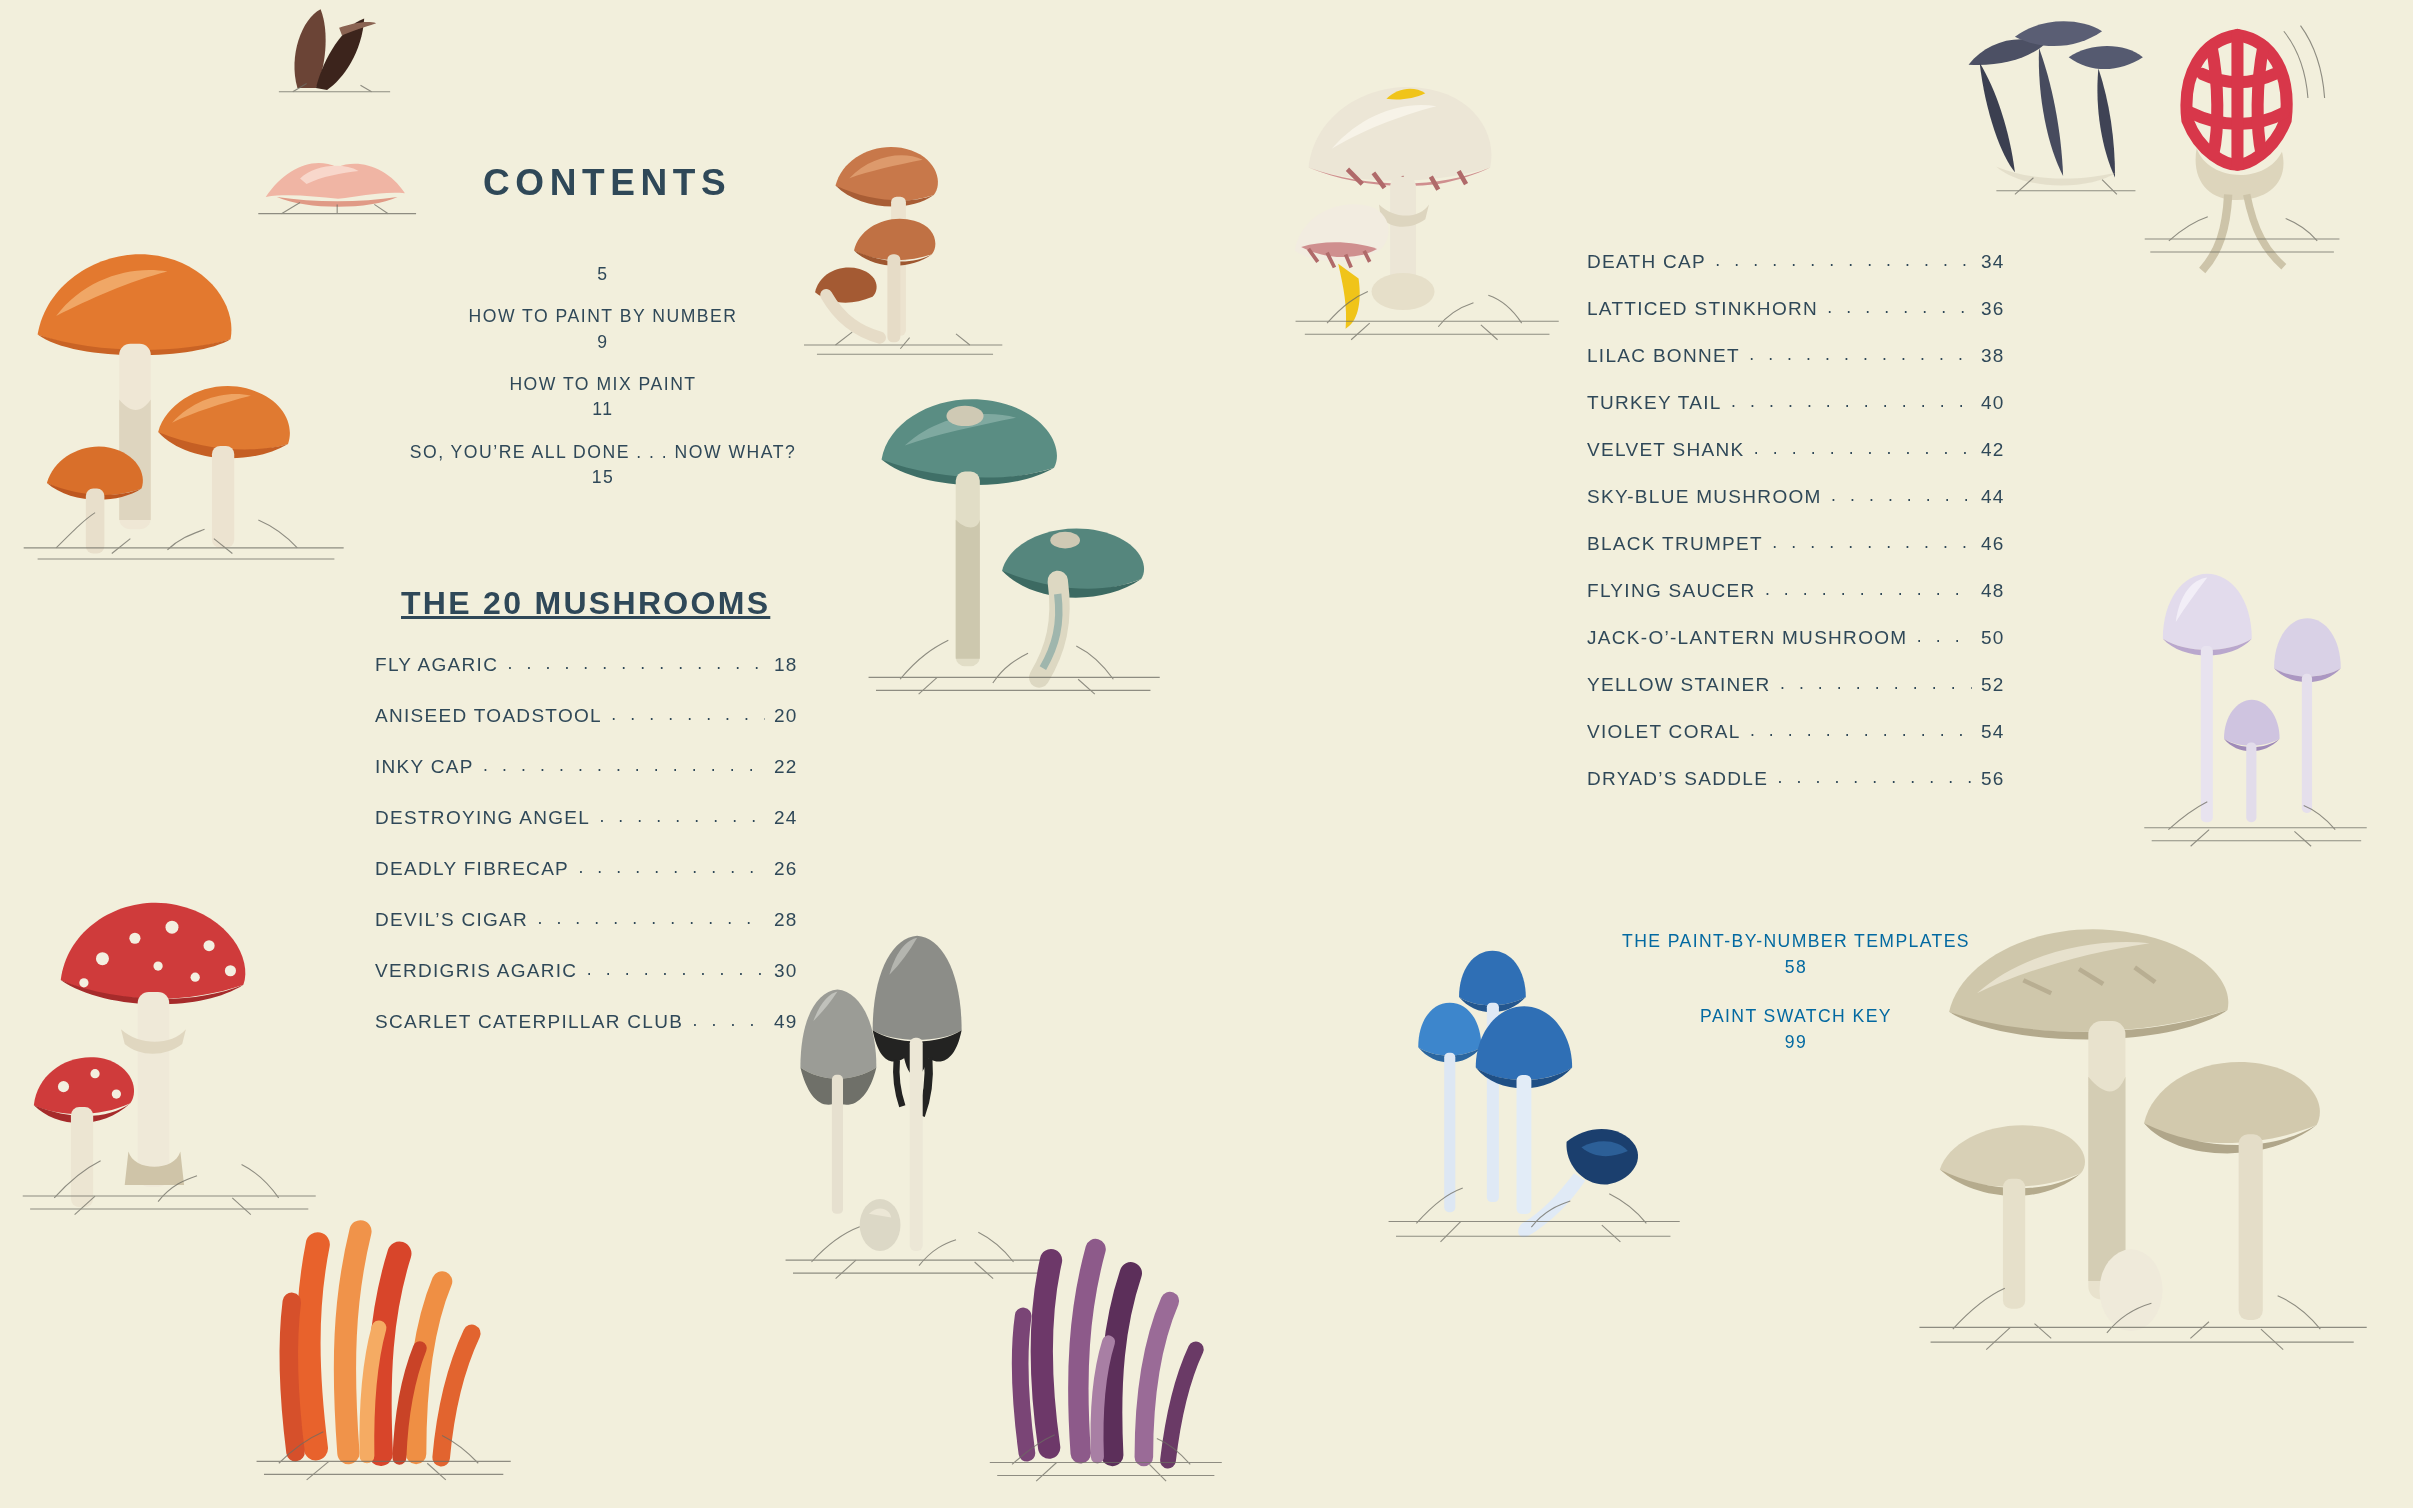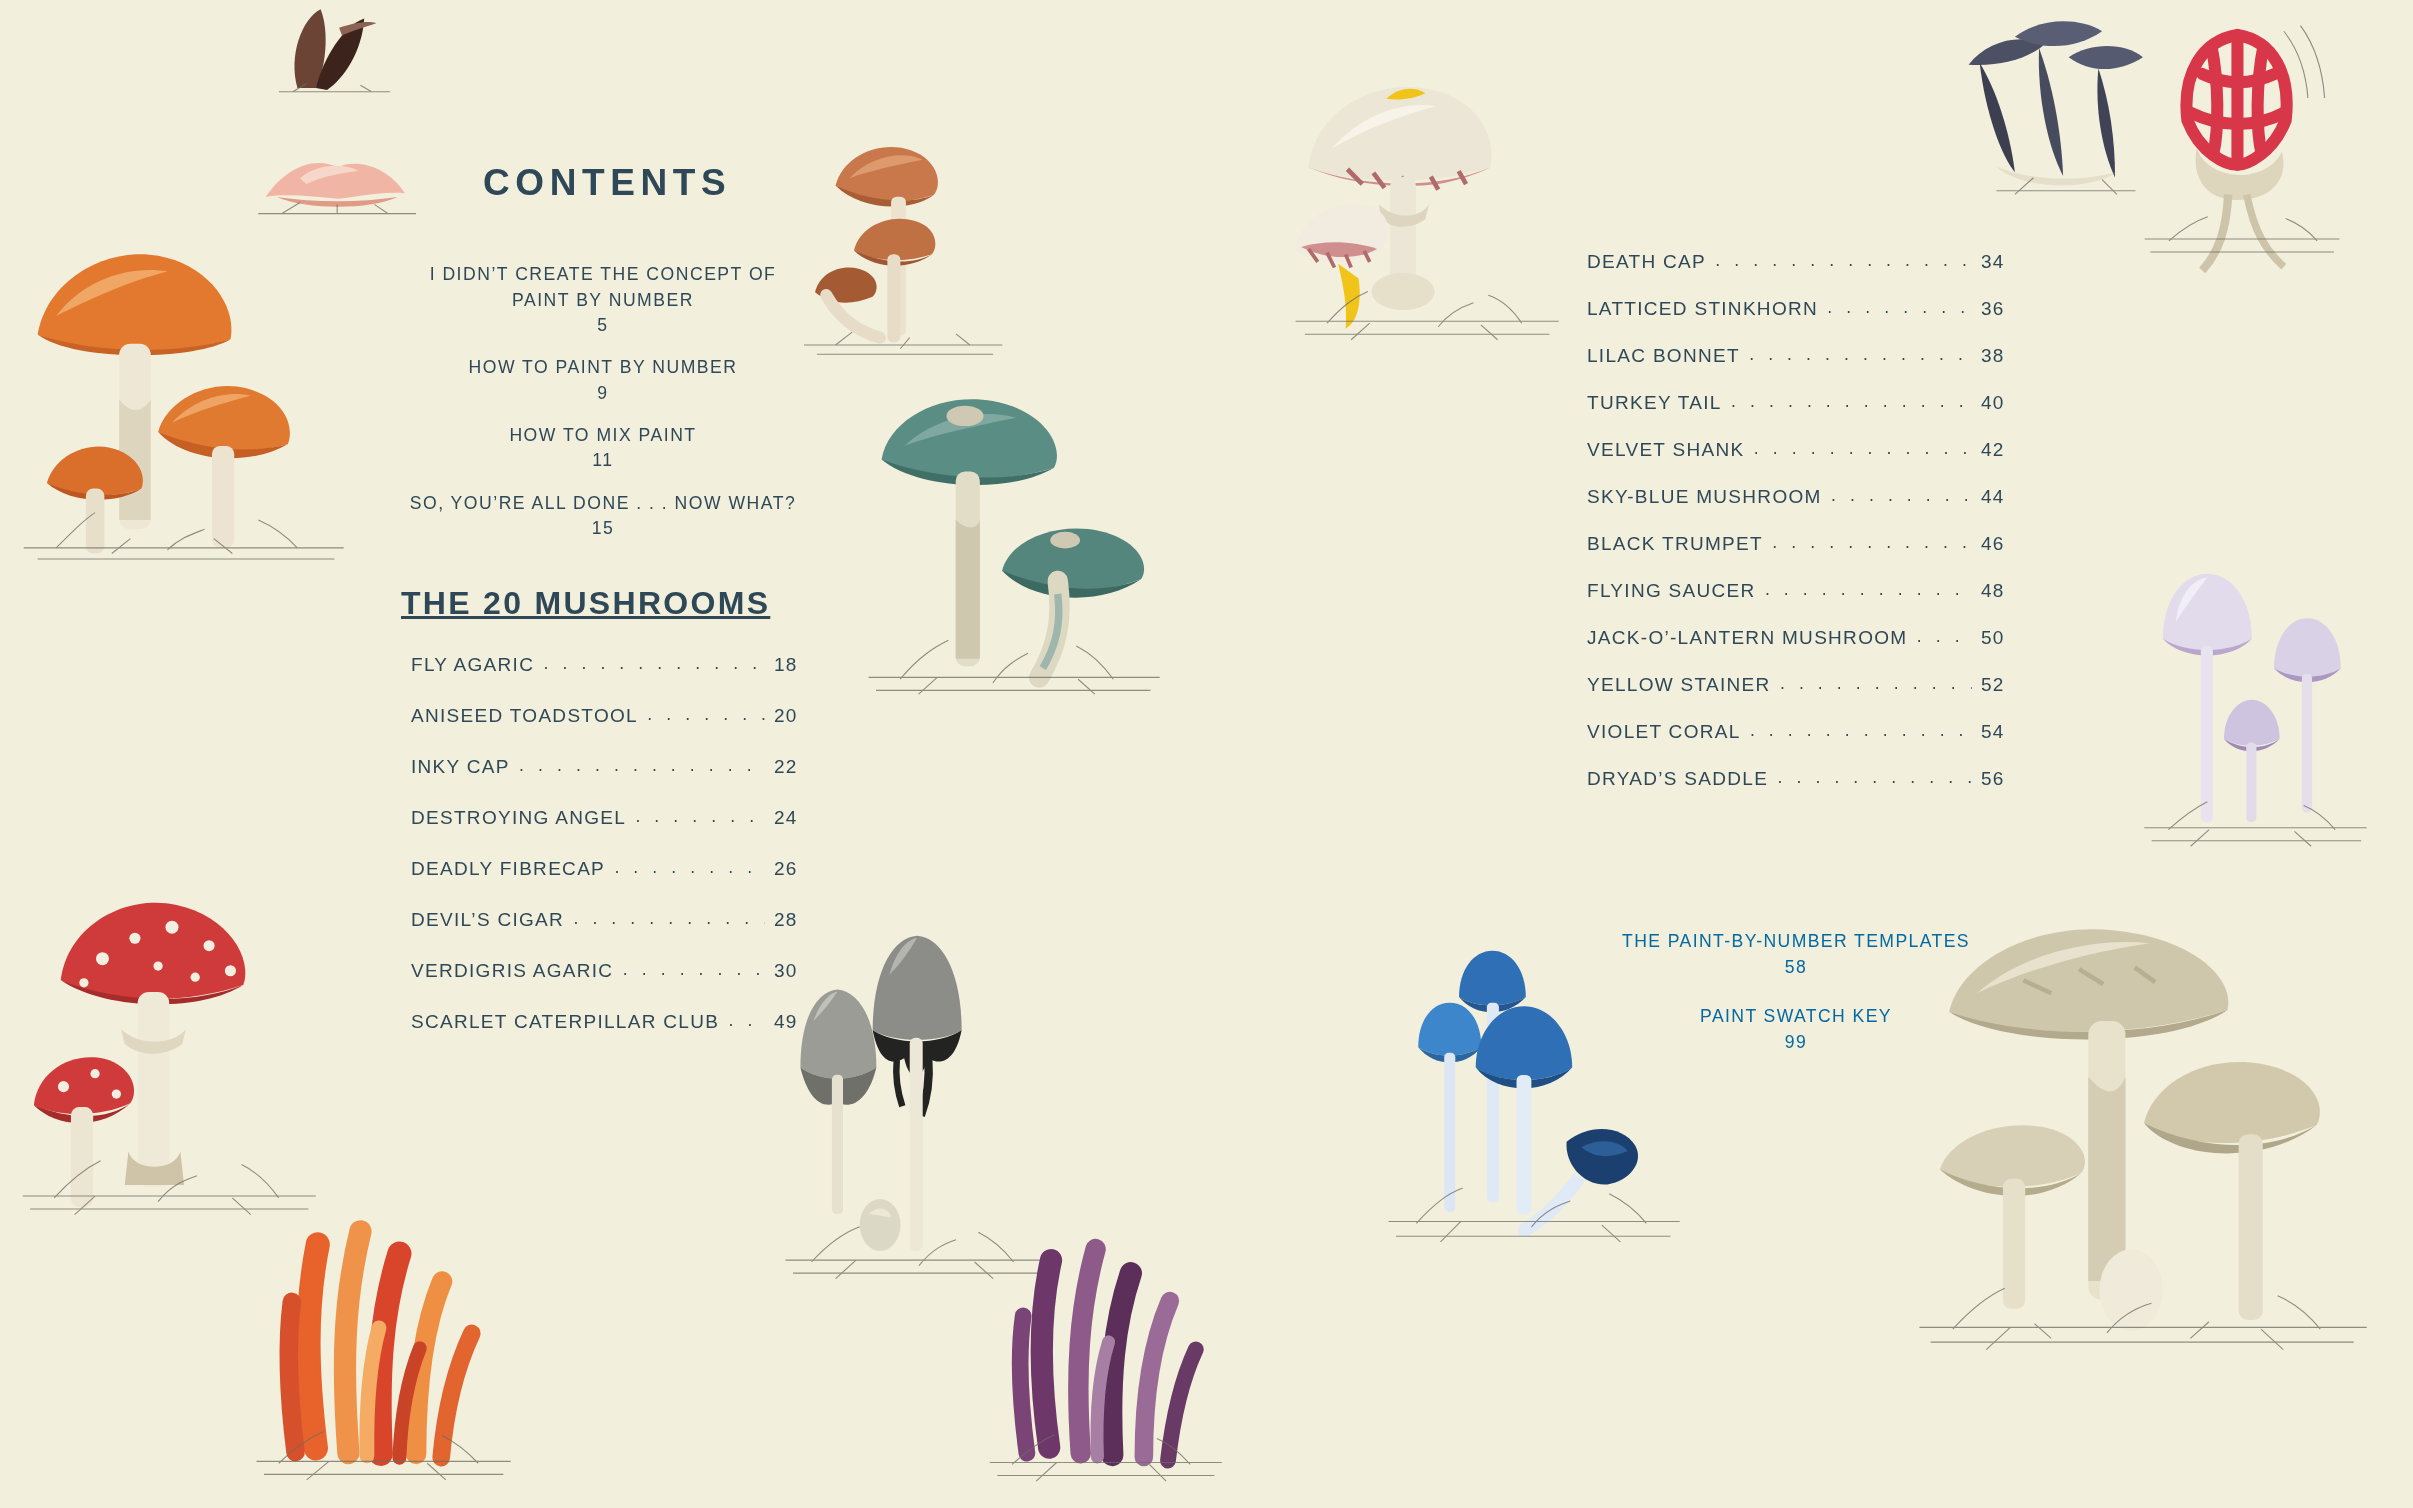--- a/index.html
+++ b/index.html
@@ -67,21 +67,21 @@
   }
   .toc-left { left: 375px; top: 654px; width: 427px; }
   .toc-right { left: 1587px; top: 251px; width: 422px; }
 
   .toc-row {
     display: flex;
     align-items: baseline;
     margin-bottom: 25px;
     white-space: nowrap;
   }
-  .toc-left .toc-row { margin-bottom: 29px; margin-left: 36px; }
+  .toc-left .toc-row { margin-bottom: 29px; }
   .toc-label { flex: 0 0 auto; }
   .toc-dots {
     flex: 1 1 auto;
     margin: 0 9.3px;
     overflow: hidden;
     white-space: nowrap;
     letter-spacing: 4.6px;
     color: #2f4858;
     font-size: 17.6px;
     position: relative;
@@ -113,21 +113,20 @@
 </style>
 </head>
 <body>
 
 <div class="page">
 
   <div class="contents-title">CONTENTS</div>
 
   <div class="front-matter">
     <div class="fm-item">
-      <span class="fm-label">I DIDN’T CREATE THE CONCEPT OF PAINT BY NUMBER</span>
       <span class="fm-page">5</span>
     </div>
     <div class="fm-item">
       <span class="fm-label">HOW TO PAINT BY NUMBER</span>
       <span class="fm-page">9</span>
     </div>
     <div class="fm-item">
       <span class="fm-label">HOW TO MIX PAINT</span>
       <span class="fm-page">11</span>
     </div>

